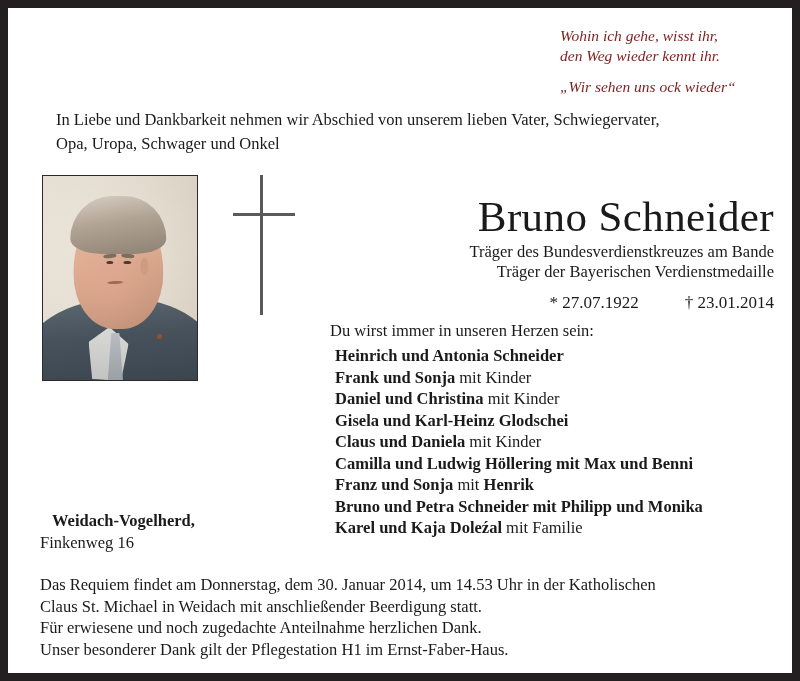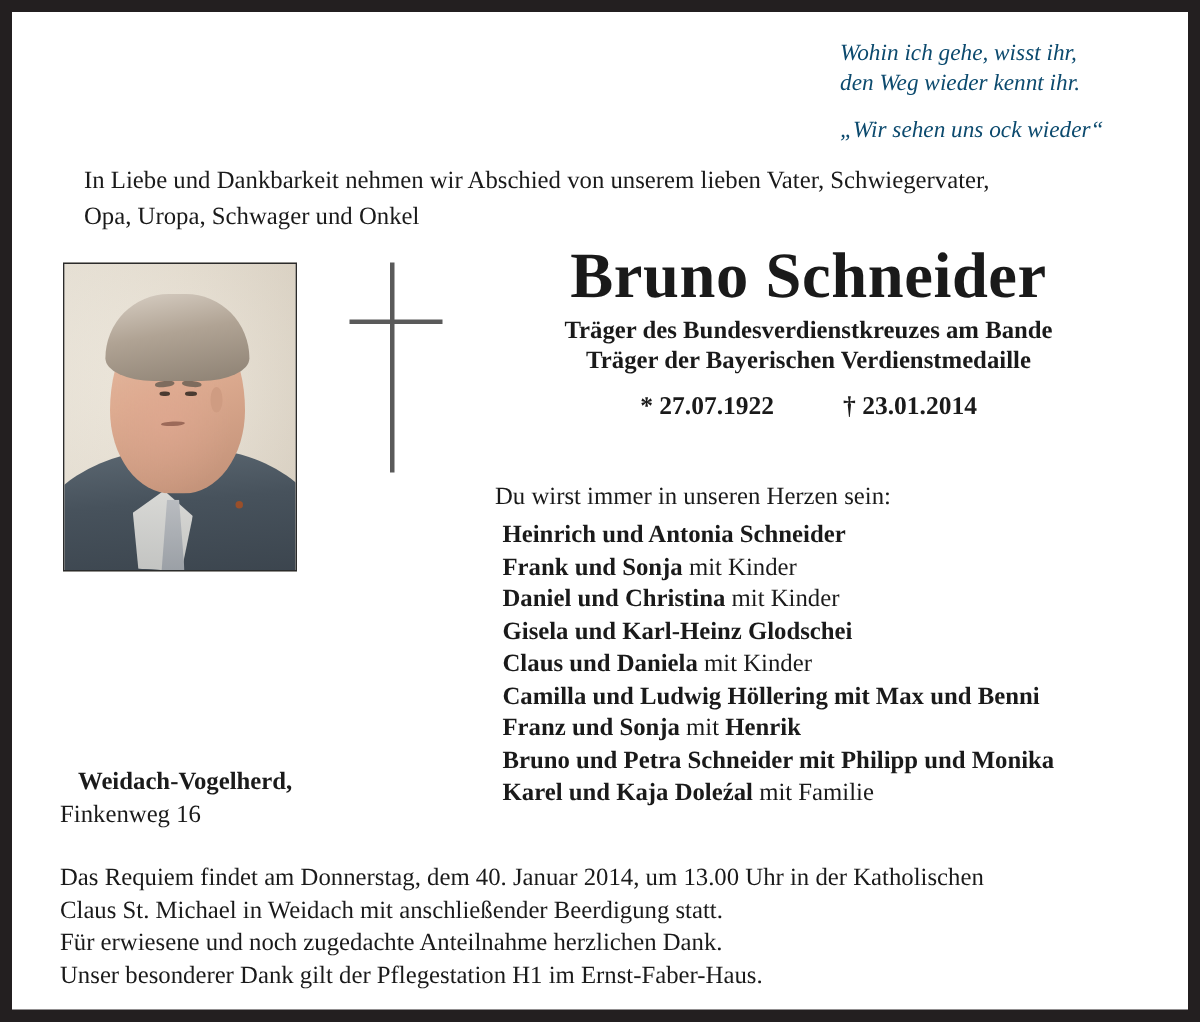--- a/index.html
+++ b/index.html
@@ -37,21 +37,21 @@
     position: absolute;
     left: 552px;
     top: 18px;
     width: 228px;
   }
   .epitaph-line {
     font-style: italic;
     font-size: 15.5px;
     line-height: 20px;
     white-space: nowrap;
-    color: #0c4a6e;
+    color: #7f1d1d;
   }
   .epitaph-line.quoted {
     margin-top: 11px;
   }
 
   
   #intro-paragraph {
     position: absolute;
     left: 48px;
     top: 100px;
@@ -211,24 +211,23 @@
     top: 38px;
     width: 62px;
     height: 2.5px;
     background: #5a5a5a;
   }
 
   
   #deceased-block {
     position: absolute;
     left: 296px;
-    top: 152px;
+    top: 184px;
     width: 470px;
-    text-align: center;
-    font-weight: bold;
+    text-align: right;
   }
   #deceased-name {
     font-size: 43px;
     line-height: 50px;
     letter-spacing: 0.4px;
     white-space: nowrap;
   }
   .honour-line {
     font-size: 16.5px;
     line-height: 20px;
@@ -364,20 +363,20 @@
           <li><span class="nm">Karel und Kaja Doleźal</span><span class="sfx"> mit Familie</span></li>
         </ul>
     </div>
 
     <div id="address-block">
       <div id="address-place">Weidach-Vogelherd,</div>
       <div id="address-street">Finkenweg 16</div>
     </div>
 
     <div id="service-details">
-      <div class="svc-line">Das Requiem findet am Donnerstag, dem 40. Januar 2014, um 13.00 Uhr in der Katholischen</div>
+      <div class="svc-line">Das Requiem findet am Donnerstag, dem 30. Januar 2014, um 14.53 Uhr in der Katholischen</div>
       <div class="svc-line">Claus St. Michael in Weidach mit anschließender Beerdigung statt.</div>
       <div class="svc-line">Für erwiesene und noch zugedachte Anteilnahme herzlichen Dank.</div>
       <div class="svc-line">Unser besonderer Dank gilt der Pflegestation H1 im Ernst-Faber-Haus.</div>
     </div>
 
   </div>
 </div>
 
 </body></html>

